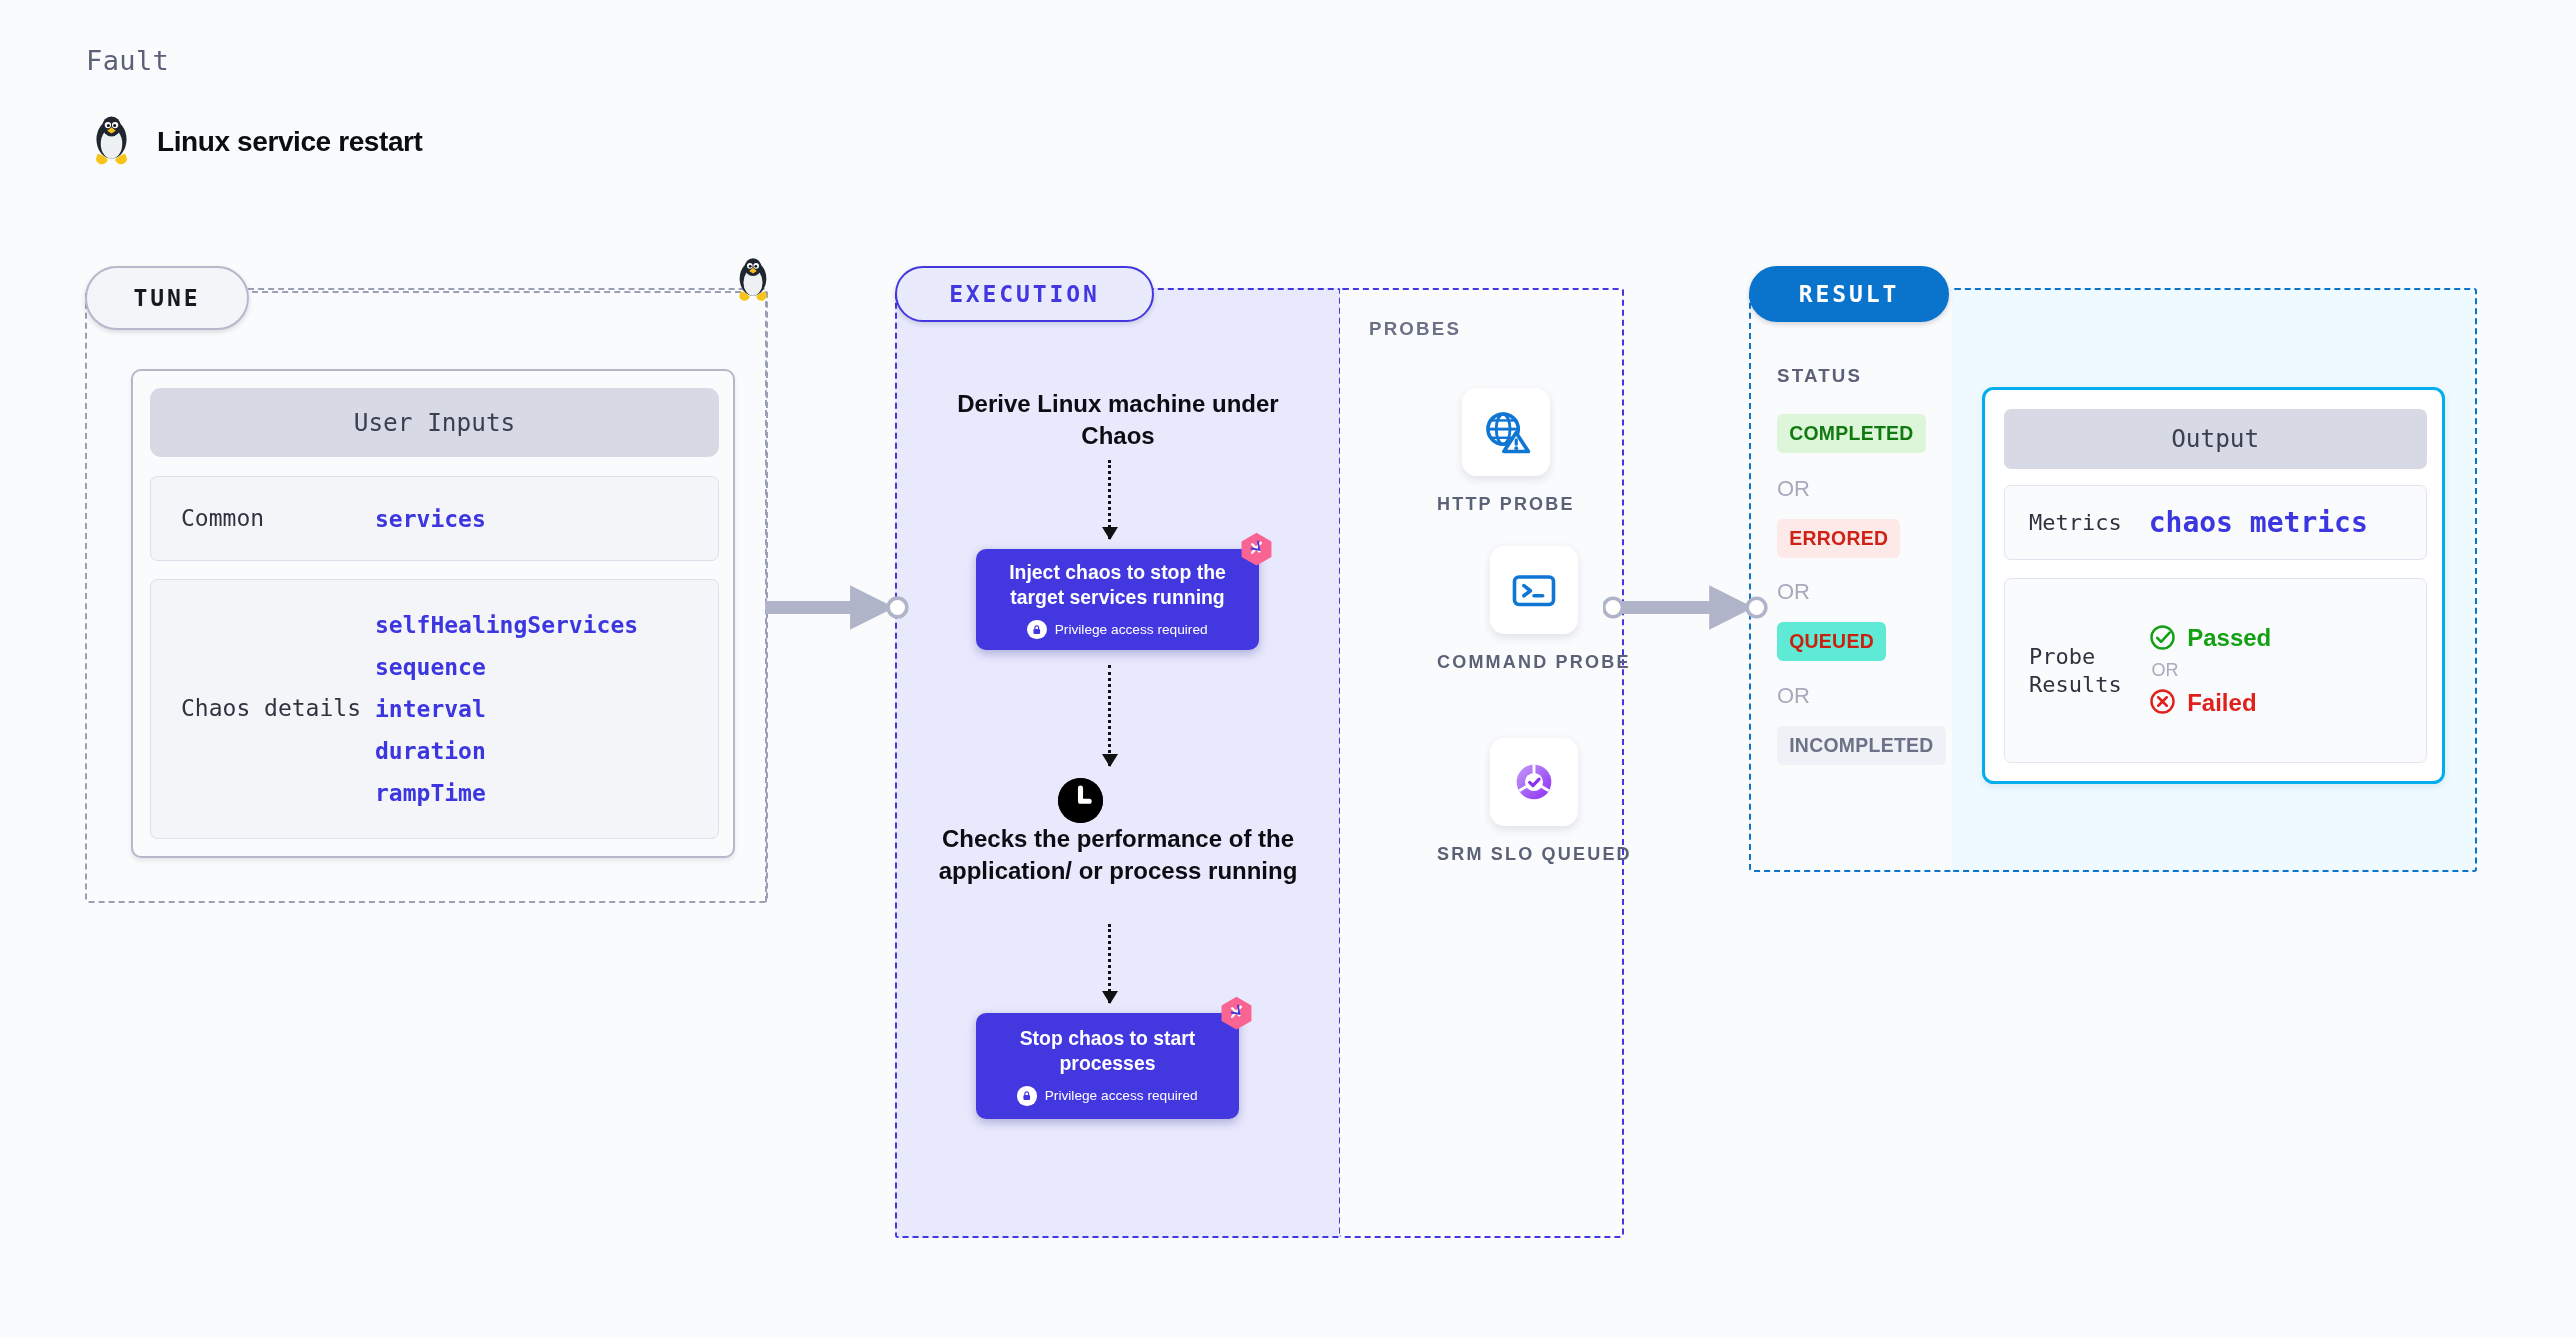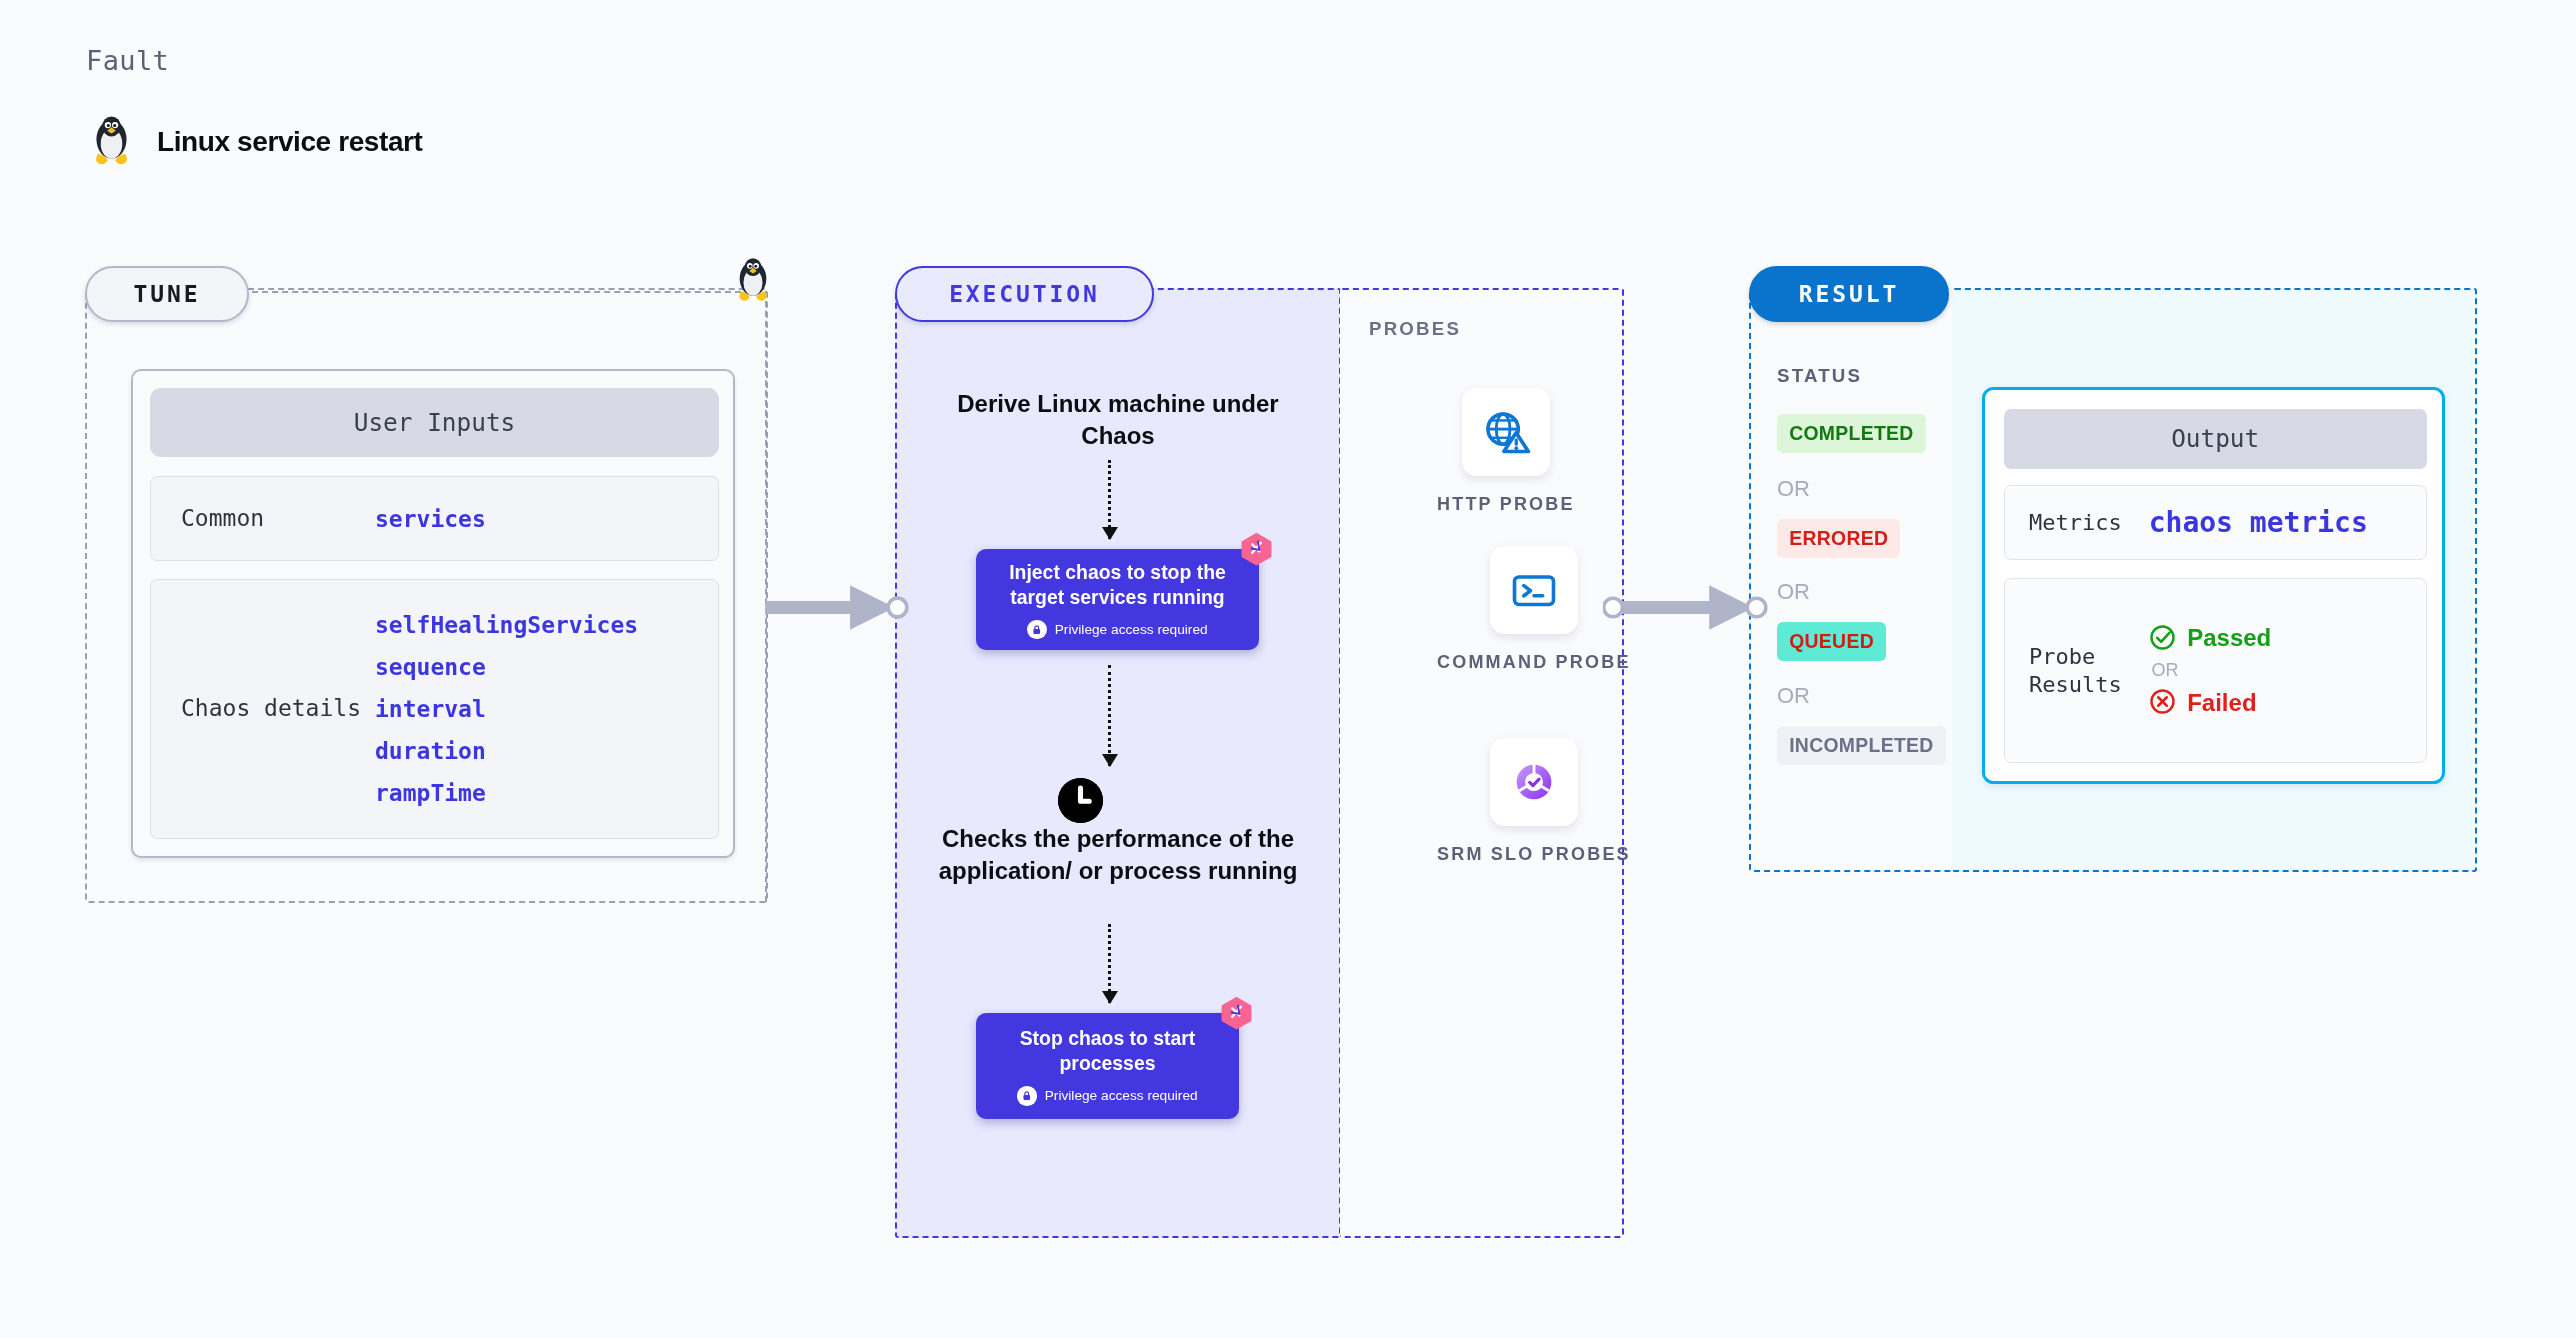--- a/index.html
+++ b/index.html
@@ -24,21 +24,21 @@
   .tux { display:block; }
 
   
   .pill {
     position: absolute; display: flex; align-items: center; justify-content: center;
     font-family: "DejaVu Sans Mono", monospace;
     font-weight: bold; letter-spacing: 2.9px; border-radius: 43px;
     z-index: 6;
   }
   .pill-tune {
-    left: 85px; top: 266px; width: 164px; height: 56px;
+    left: 85px; top: 266px; width: 164px; height: 64px;
     background: #f4f5f9; border: 2.2px solid #b4b8c9; color: #171a21;
     font-size: 23px; box-shadow: 0 2.2px 5px rgba(40,45,70,.16);
   }
   .pill-exec {
     left: 895px; top: 266px; width: 259px; height: 56px;
     background: #e9eafc; border: 2.2px solid #4338e0; color: #4338e0;
     font-size: 23px; box-shadow: 0 2.2px 5px rgba(40,45,70,.16);
   }
   .pill-result {
     left: 1749px; top: 266px; width: 200px; height: 56px;
@@ -377,21 +377,21 @@
           </linearGradient>
         </defs>
         <circle cx="36" cy="36" r="24" fill="url(#slo-grad)"></circle>
         <path d="M36 12 V36" stroke="#fff" stroke-width="4"></path>
         <path d="M36 36 L15.5 48" stroke="#fff" stroke-width="4"></path>
         <path d="M36 36 L56.5 48" stroke="#fff" stroke-width="4"></path>
         <circle cx="36" cy="36" r="12.5" fill="#fff"></circle>
         <path d="M30 36.5 l4.5 4.5 L43 32" stroke="#8b2ef5" stroke-width="4.4" fill="none" stroke-linecap="round" stroke-linejoin="round"></path>
       </svg>
     </div>
-    <div class="probe-name">SRM SLO PROBES</div>
+    <div class="probe-name">SRM SLO QUEUED</div>
   </div>
 
   <div class="big-arrow" style="left:1603px; top:575px;">
     <svg width="165" height="65" viewBox="0 0 230 90">
       <circle cx="14" cy="45" r="13" fill="#fff" stroke="#b0b4c8" stroke-width="5"></circle>
       <rect x="26" y="36" width="130" height="18" fill="#b0b4c8"></rect>
       <polygon points="148,14 210,45 148,76" fill="#b0b4c8"></polygon>
       <circle cx="214" cy="45" r="13" fill="#fff" stroke="#b0b4c8" stroke-width="5"></circle>
     </svg>
   </div>

